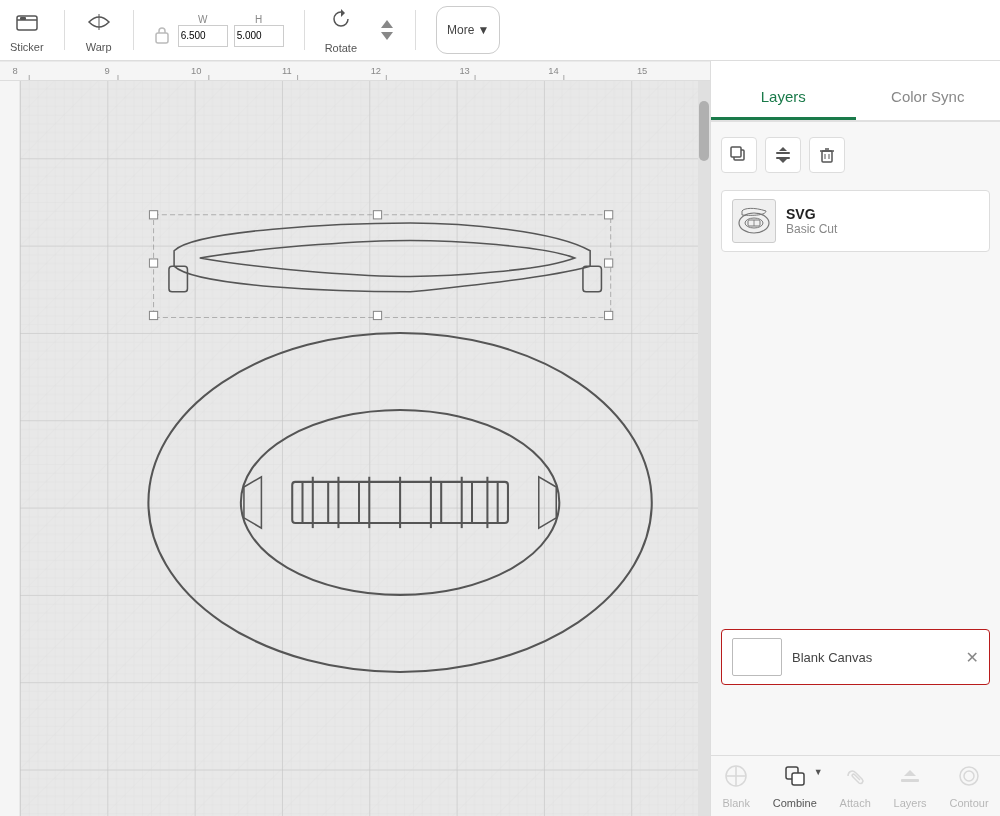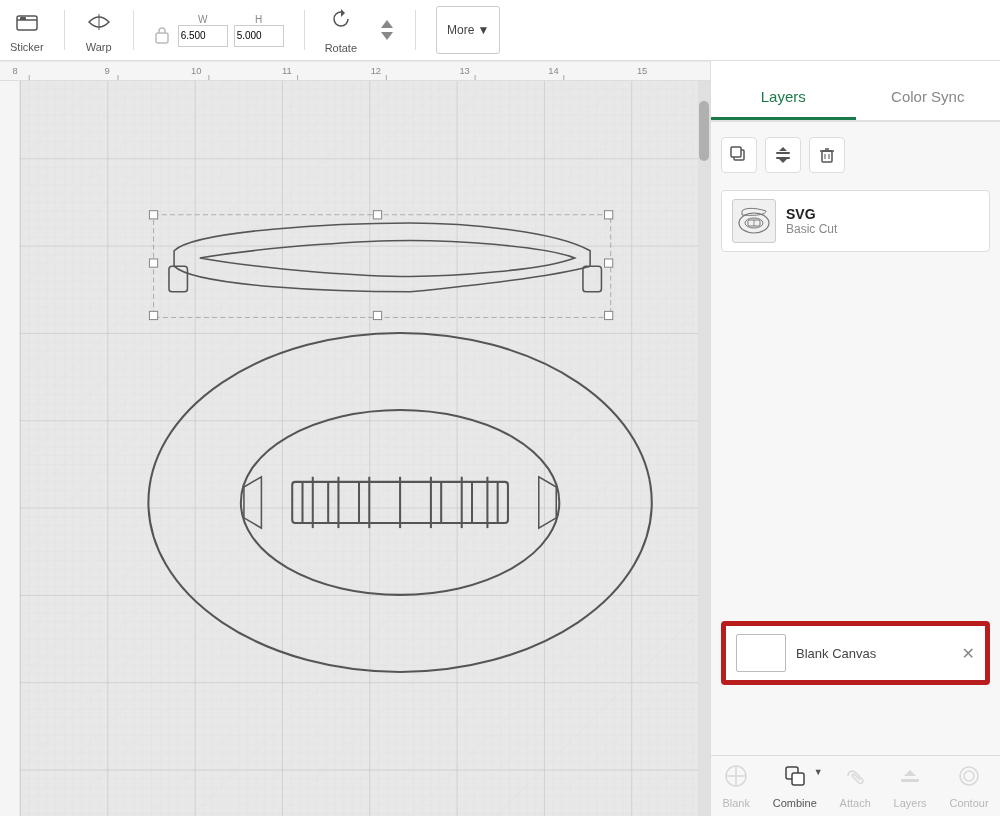--- a/index.html
+++ b/index.html
@@ -58,21 +58,21 @@
       flex-direction: column;
       align-items: center;
       justify-content: center;
       font-size: 14px;
       color: #aaa;
       margin-top: 10px;
     }
     .more-btn {
       background: none;
       border: 1px solid #ccc;
-      border-radius: 3px;
+      border-radius: 11px;
       padding: 16px 10px;
       font-size: 12px;
       color: #444;
       cursor: pointer;
       display: flex;
       align-items: center;
       gap: 3px;
     }
     .rotate-group {
       display: flex;
@@ -251,21 +251,21 @@
       font-size: 12px;
       color: #888;
     }
 
     
     .blank-canvas-item {
       display: flex;
       align-items: center;
       gap: 10px;
       background: #fff;
-      border: 5px solid #b91c1c;
+      border: 1px solid #b91c1c;
       border-radius: 4px;
       padding: 8px 10px;
       position: absolute;
       bottom: 70px;
       left: 10px;
       right: 10px;
     }
     .blank-canvas-thumbnail {
       width: 50px;
       height: 38px;

